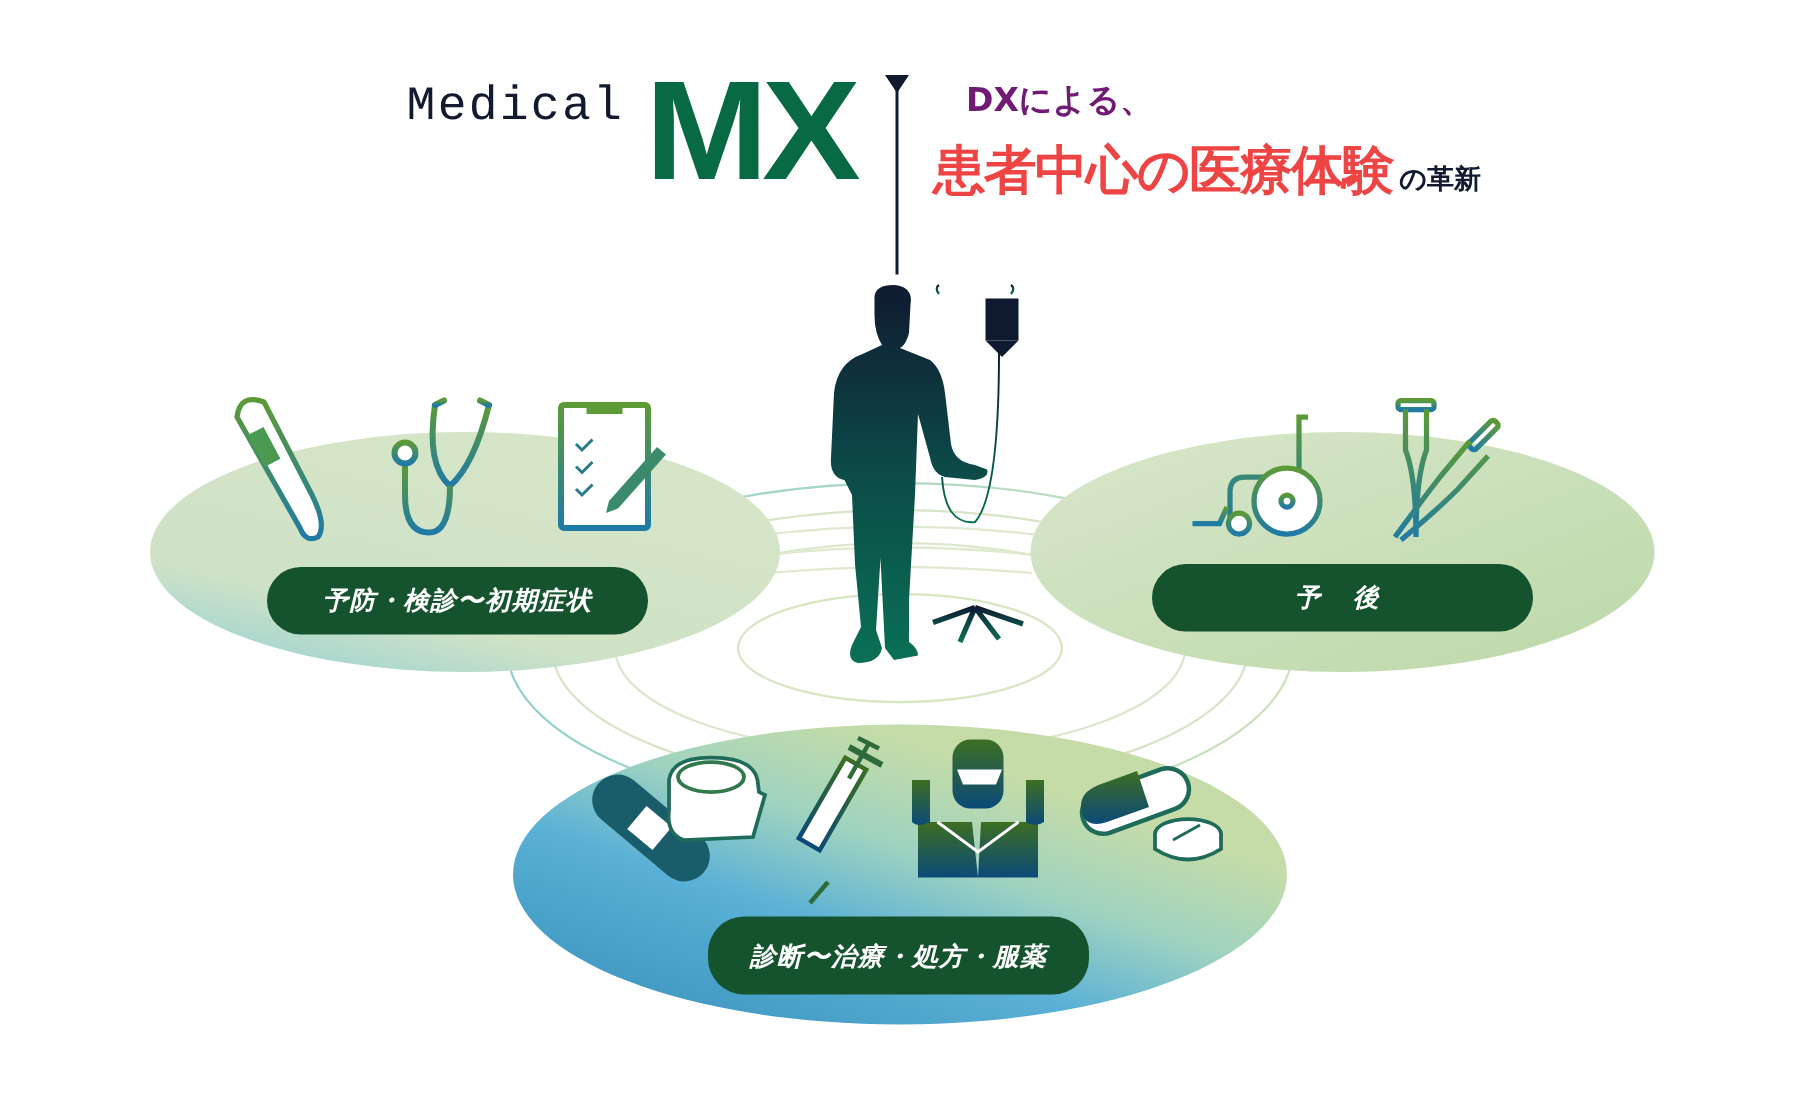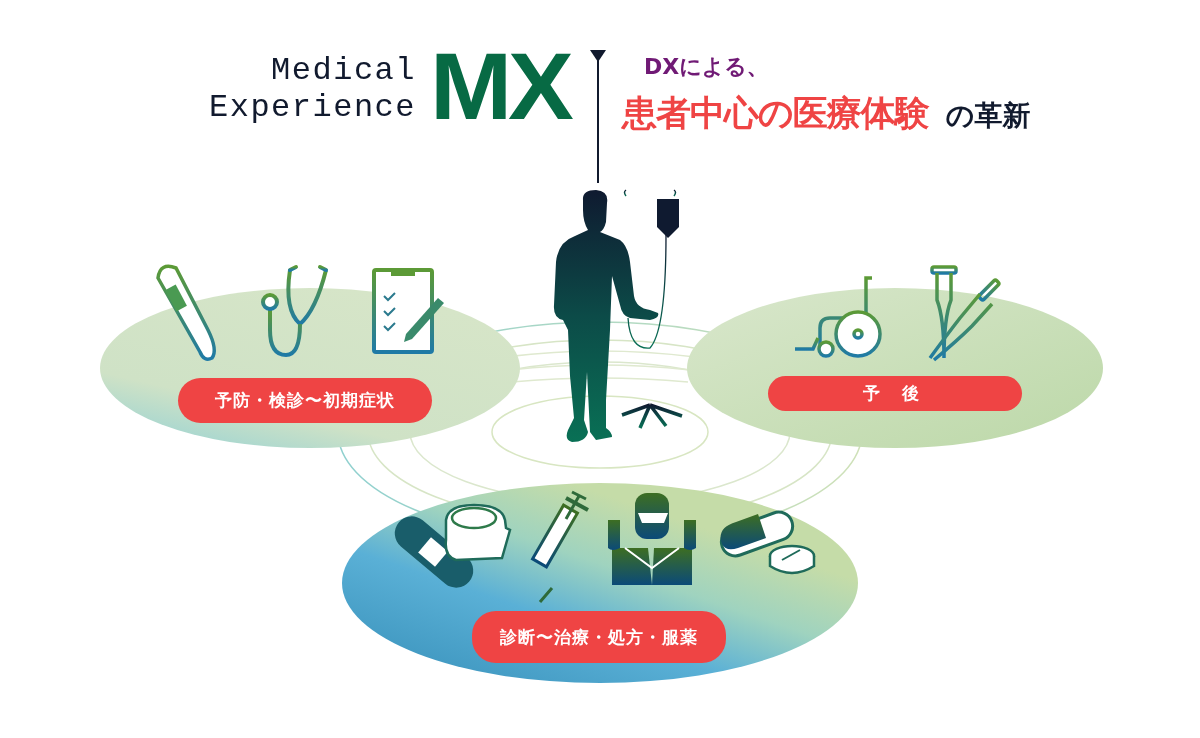--- a/index.html
+++ b/index.html
@@ -3,22 +3,22 @@
 <meta charset="utf-8">
 <style>
   html,body{margin:0;padding:0;background:#fff;}
   body{width:1200px;height:738px;position:relative;overflow:hidden;font-family:"DejaVu Sans","Liberation Sans",sans-serif;}
   .abs{position:absolute;}
   .title-en{left:190px;top:52px;width:226px;text-align:right;color:#111a2e;font-family:Liberation Mono, monospace;font-size:32px;line-height:37px;letter-spacing:1.5px;}
   .title-mx{left:430px;top:40px;color:#076a44;font-family:"Liberation Sans",sans-serif;font-weight:bold;font-size:94px;line-height:94px;letter-spacing:-4px;transform:scaleX(1.05);transform-origin:left;}
   .sub1{left:622px;top:52px;color:#701a75;font-size:22px;font-weight:bold;letter-spacing:0px;margin-left:22px;}
   .sub2{left:622px;top:90px;white-space:nowrap;}
   .sub2 .hl{color:#ef4444;font-size:35px;font-weight:bold;letter-spacing:-1px;}
-  .sub2 .rest{color:#111a2e;font-size:28px;font-weight:bold;margin-left:17px;}
-  .pill{position:absolute;background:#ef4444;color:#fff;border-radius:24px;display:flex;align-items:center;justify-content:center;font-size:17px;font-weight:bold;letter-spacing:1px;}
+  .sub2 .rest{color:#111a2e;font-size:18px;font-weight:bold;margin-left:4px;}
+  .pill{position:absolute;background:#14532d;color:#fff;border-radius:24px;display:flex;align-items:center;justify-content:center;font-size:17px;font-weight:bold;letter-spacing:1px;font-style:italic;}
   svg{position:absolute;left:0;top:0;}
 </style>
 </head>
 <body>
 
 <svg width="1200" height="738" viewBox="0 0 1200 738">
   <defs>
     <linearGradient id="gLeft" x1="0" y1="1" x2="0.6" y2="0">
       <stop offset="0" stop-color="#8fd0d6"></stop>
       <stop offset="0.35" stop-color="#cfe2c6"></stop>
@@ -148,23 +148,22 @@
     <rect x="720" y="520" width="74" height="28" rx="14" transform="rotate(-20 757 534)" fill="#fff" stroke="#1f6b5a" stroke-width="3"></rect>
     <path d="M722 544 Q716 528 736 522 L758 514 L766 538 L738 548 Q726 552 722 544 Z" fill="url(#gIconDark)"></path>
     <ellipse cx="792" cy="556" rx="22" ry="10" fill="#fff" stroke="#1f6b5a" stroke-width="2.5"></ellipse>
     <path d="M770 556 L770 566 Q792 580 814 566 L814 556" fill="#fff" stroke="#1f6b5a" stroke-width="2.5"></path>
     <path d="M782 560 L800 550" stroke="#1f6b5a" stroke-width="2"></path>
   </g>
 </svg>
 
 <div class="abs title-en">
   <div>Medical</div>
-  <div>Experience</div>
 </div>
 <div class="abs title-mx">MX</div>
 <div class="abs sub1">DXによる、</div>
 <div class="abs sub2">
   <span class="hl">患者中心の医療体験</span><span class="rest">の革新</span>
 </div>
 
 <div class="pill" style="left:178px;top:378px;width:254px;height:45px;">予防・検診〜初期症状</div>
-<div class="pill" style="left:768px;top:376px;width:254px;height:35px;letter-spacing:8px;">予 後</div>
+<div class="pill" style="left:768px;top:376px;width:254px;height:45px;letter-spacing:8px;">予 後</div>
 <div class="pill" style="left:472px;top:611px;width:254px;height:52px;">診断〜治療・処方・服薬</div>
 
 </body></html>

